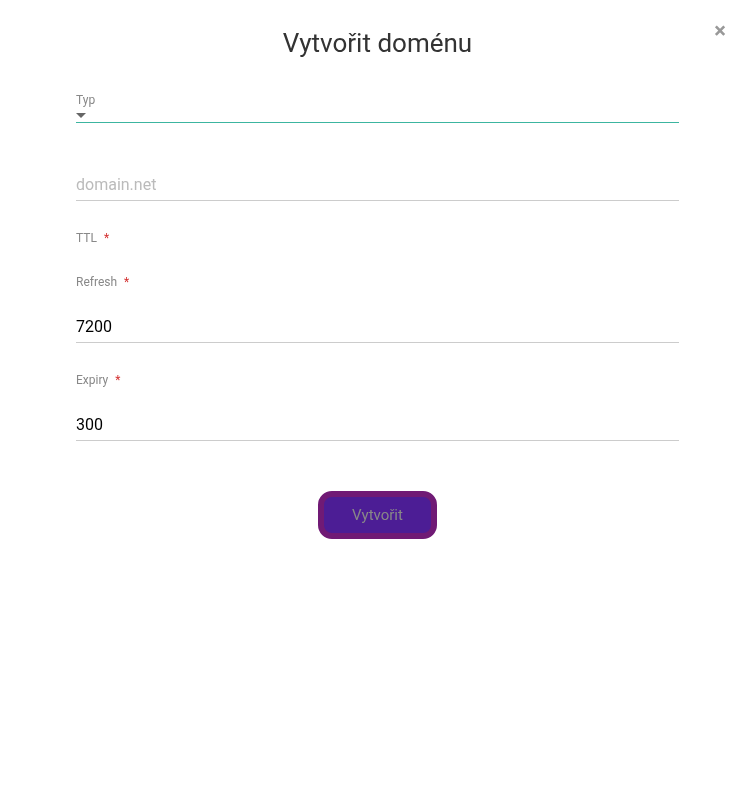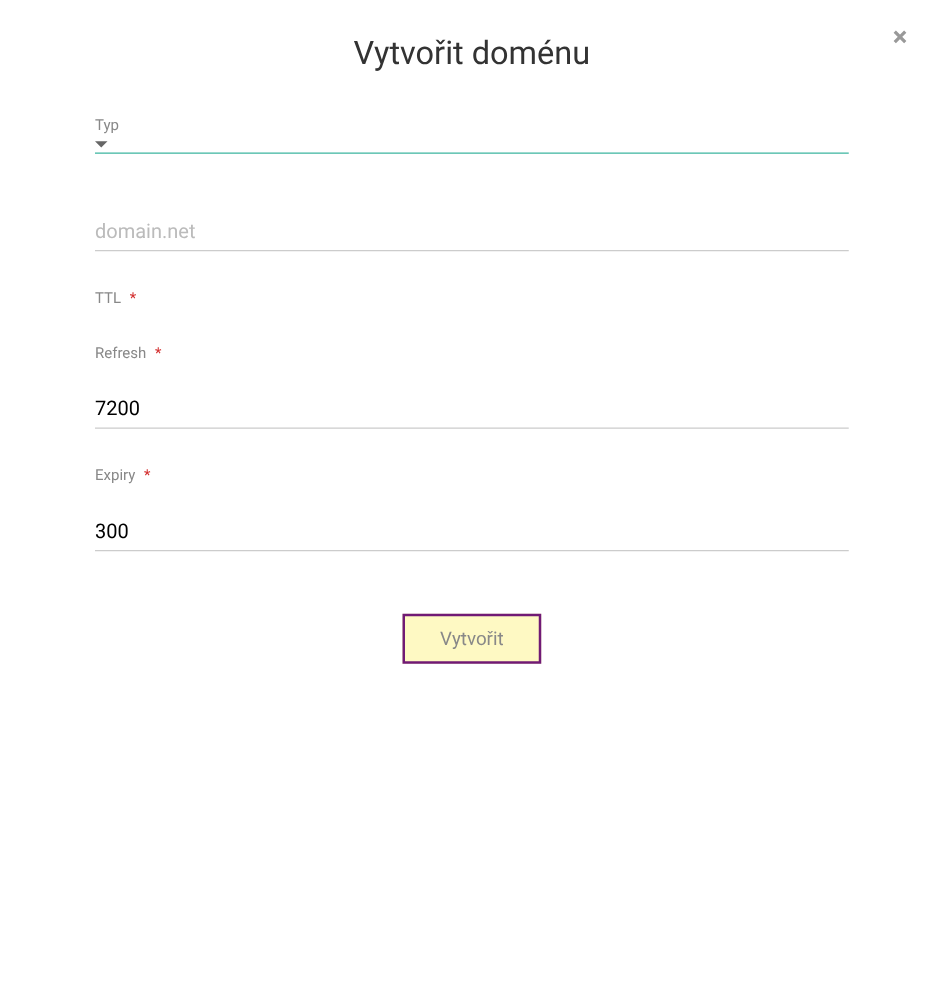--- a/index.html
+++ b/index.html
@@ -106,26 +106,26 @@
       border-top: 5px solid #666;
       margin-right: 4px;
     }
     .submit-container {
       display: flex;
       justify-content: center;
       padding-top: 20px;
       padding-bottom: 30px;
     }
     .submit-btn {
-      background: #fef9c3;
-      border: 2px solid #701a75;
+      background: #4c1d95;
+      border: 6px solid #701a75;
       color: #888;
       font-size: 15px;
       padding: 9px 28px;
-      border-radius: 0;
+      border-radius: 14px;
       cursor: pointer;
       font-family: inherit;
     }
   </style>
 </head>
 <body>
 
 <div class="modal">
   <div class="close-btn">
     <span>×</span>

